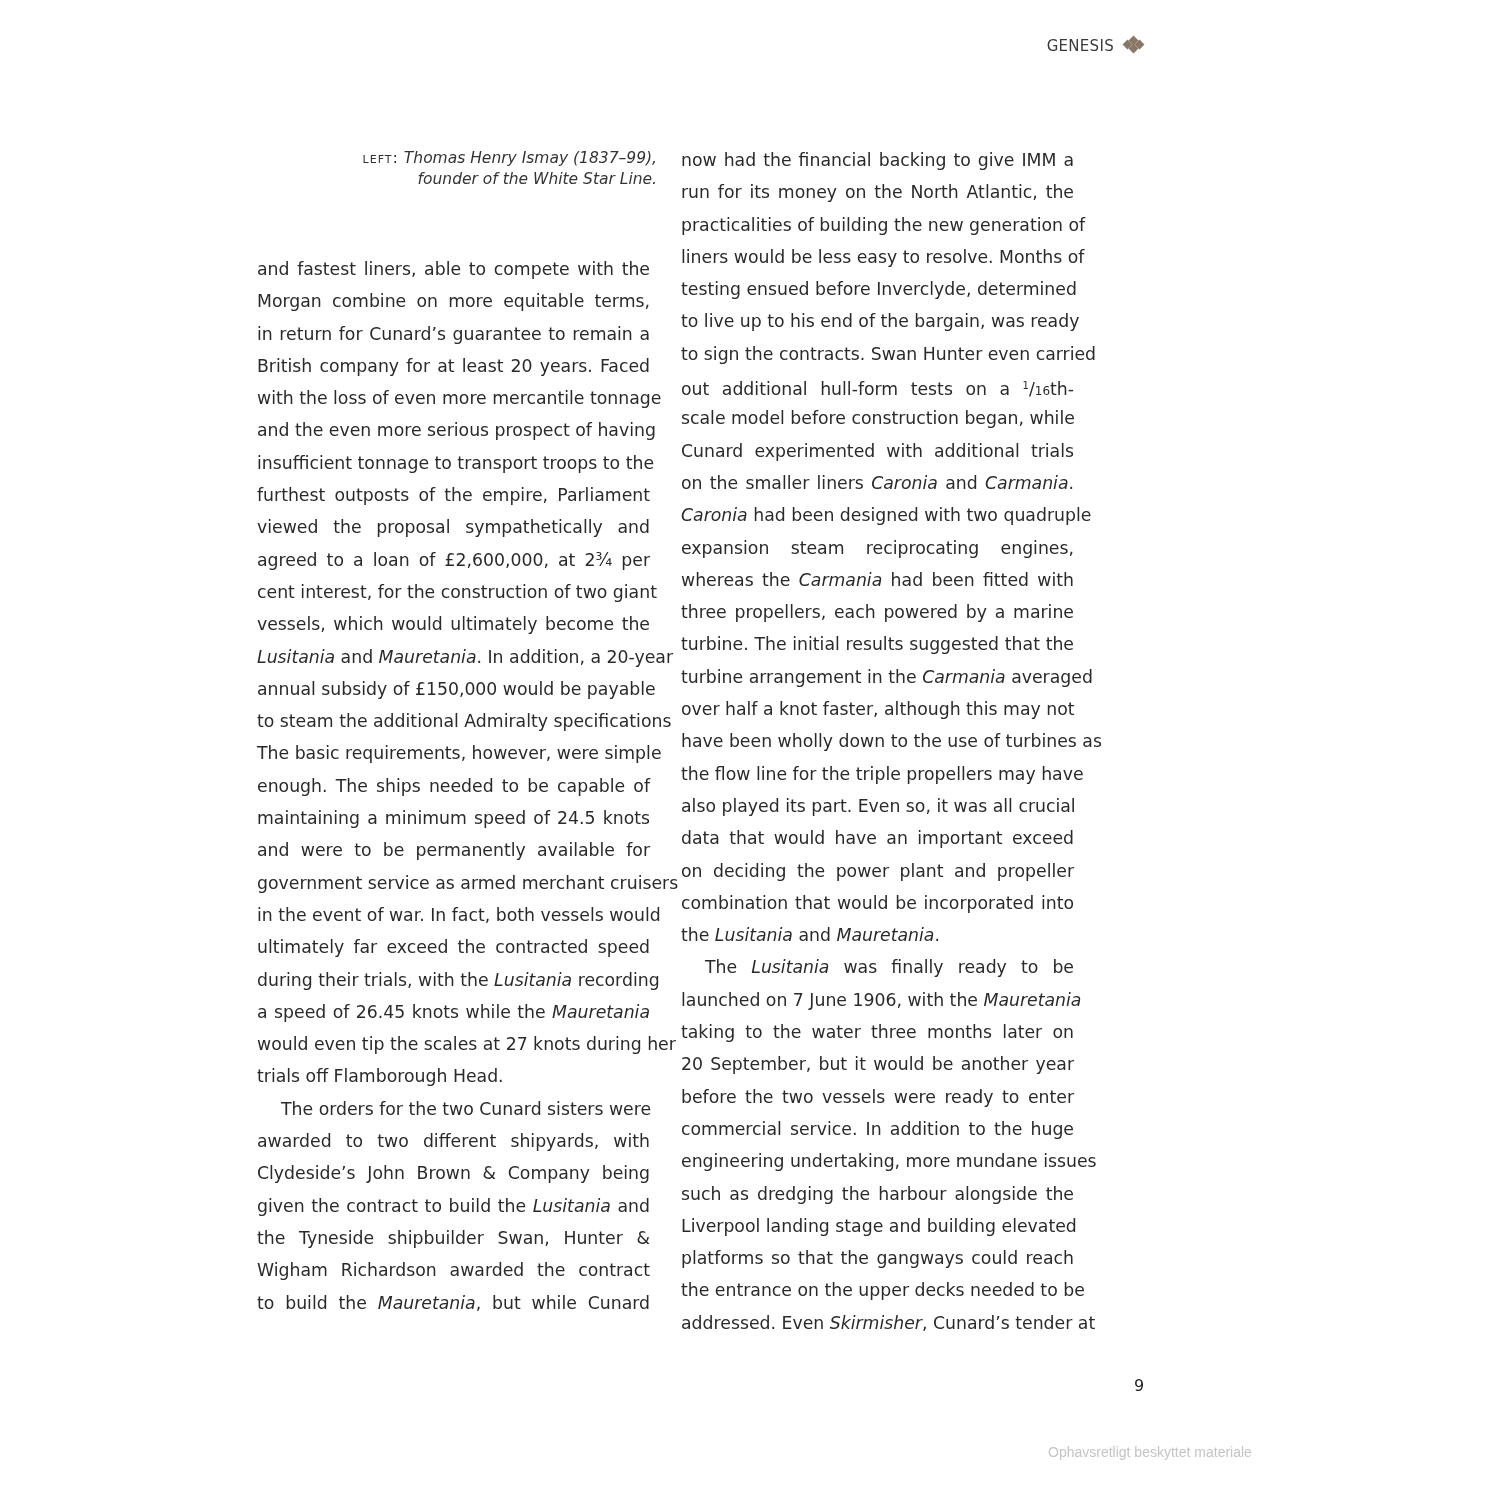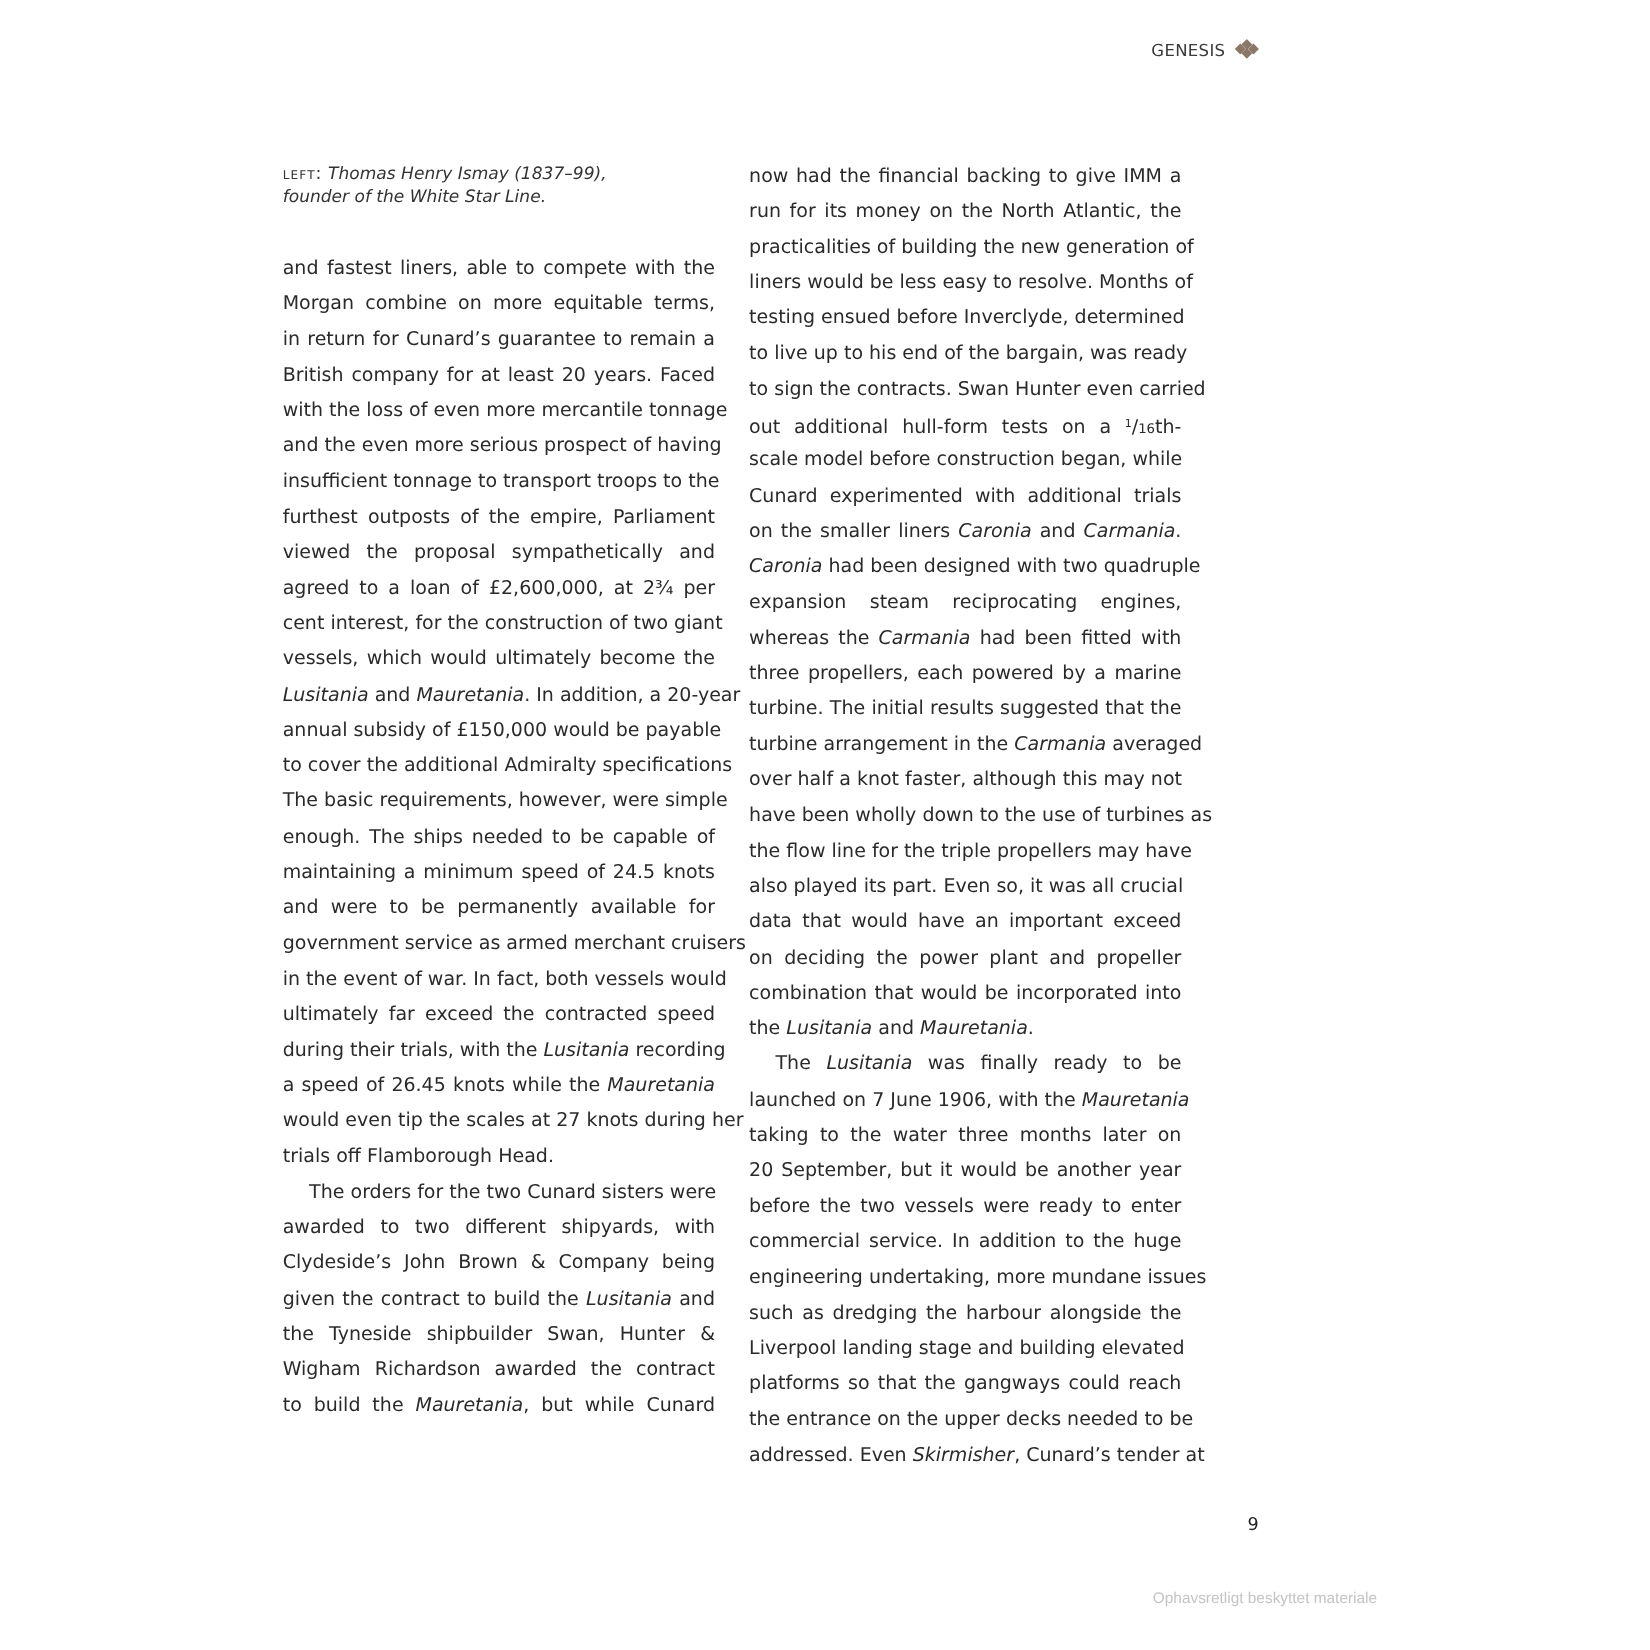--- a/index.html
+++ b/index.html
@@ -2,25 +2,25 @@
 <html><head>
 <meta charset="utf-8">
 <style>
   html, body { margin: 0; padding: 0; background: #ffffff; }
   body { width: 1500px; height: 1500px; position: relative; overflow: hidden;
          font-family: "DejaVu Sans", sans-serif; color: #2a2a2a; }
   .header { position: absolute; top: 37px; right: 354px; display: flex; gap: 8px; }
   .header-title { font-size: 15px; letter-spacing: 0.3px; color: #3a3a3a; }
   .diamond-icon { width: 24px; height: 16px; position: relative; }
   .diamond-icon span { position: absolute; width: 7px; height: 7px; background: #8a7766; transform: rotate(45deg); }
-  .caption { position: absolute; left: 257px; top: 147px; width: 400px; font-size: 15.5px; line-height: 21px; color: #333; }
+  .caption { position: absolute; left: 257px; top: 147px; width: 400px; font-size: 15.5px; line-height: 21px; color: #333; text-align: right; }
   .caption .lead { font-variant: small-caps; font-style: normal; letter-spacing: 1px; text-transform: lowercase; font-size: 16px; }
   .caption .text { font-style: italic; }
   .col { position: absolute; width: 393px; font-size: 17.3px; line-height: 32.3px; color: #2a2a2a; }
-  .col.left { left: 257px; top: 228px; }
+  .col.left { left: 257px; top: 253px; }
   .col.right { left: 681px; top: 144px; }
   .line { display: block; text-align: justify; text-align-last: justify; white-space: nowrap; height: 32.3px; }
   .line.last { text-align-last: left; }
   .line.indent { text-indent: 24px; }
   .line i { font-style: italic; }
   .page-number { position: absolute; left: 1134px; top: 1376px; font-size: 16px; color: #222; }
   .watermark { position: absolute; left: 1048px; top: 1444px; font-family: "Liberation Sans", sans-serif; font-size: 14px; color: #c4c4c4; }
   sup.frac { font-size: 10px; vertical-align: 6px; }
   sub.frac { font-size: 12px; vertical-align: 0; }
 </style>
@@ -50,21 +50,21 @@
     <span class="line">with the loss of even more mercantile tonnage</span>
     <span class="line">and the even more serious prospect of having</span>
     <span class="line">insufficient tonnage to transport troops to the</span>
     <span class="line">furthest outposts of the empire, Parliament</span>
     <span class="line">viewed the proposal sympathetically and</span>
     <span class="line">agreed to a loan of £2,600,000, at 2¾ per</span>
     <span class="line">cent interest, for the construction of two giant</span>
     <span class="line">vessels, which would ultimately become the</span>
     <span class="line"><i>Lusitania</i> and <i>Mauretania</i>. In addition, a 20-year</span>
     <span class="line">annual subsidy of £150,000 would be payable</span>
-    <span class="line">to cover the additional Admiralty specifications</span>
+    <span class="line">to steam the additional Admiralty specifications</span>
     <span class="line">The basic requirements, however, were simple</span>
     <span class="line">enough. The ships needed to be capable of</span>
     <span class="line">maintaining a minimum speed of 24.5 knots</span>
     <span class="line">and were to be permanently available for</span>
     <span class="line">government service as armed merchant cruisers</span>
     <span class="line">in the event of war. In fact, both vessels would</span>
     <span class="line">ultimately far exceed the contracted speed</span>
     <span class="line">during their trials, with the <i>Lusitania</i> recording</span>
     <span class="line">a speed of 26.45 knots while the <i>Mauretania</i></span>
     <span class="line">would even tip the scales at 27 knots during her</span>

